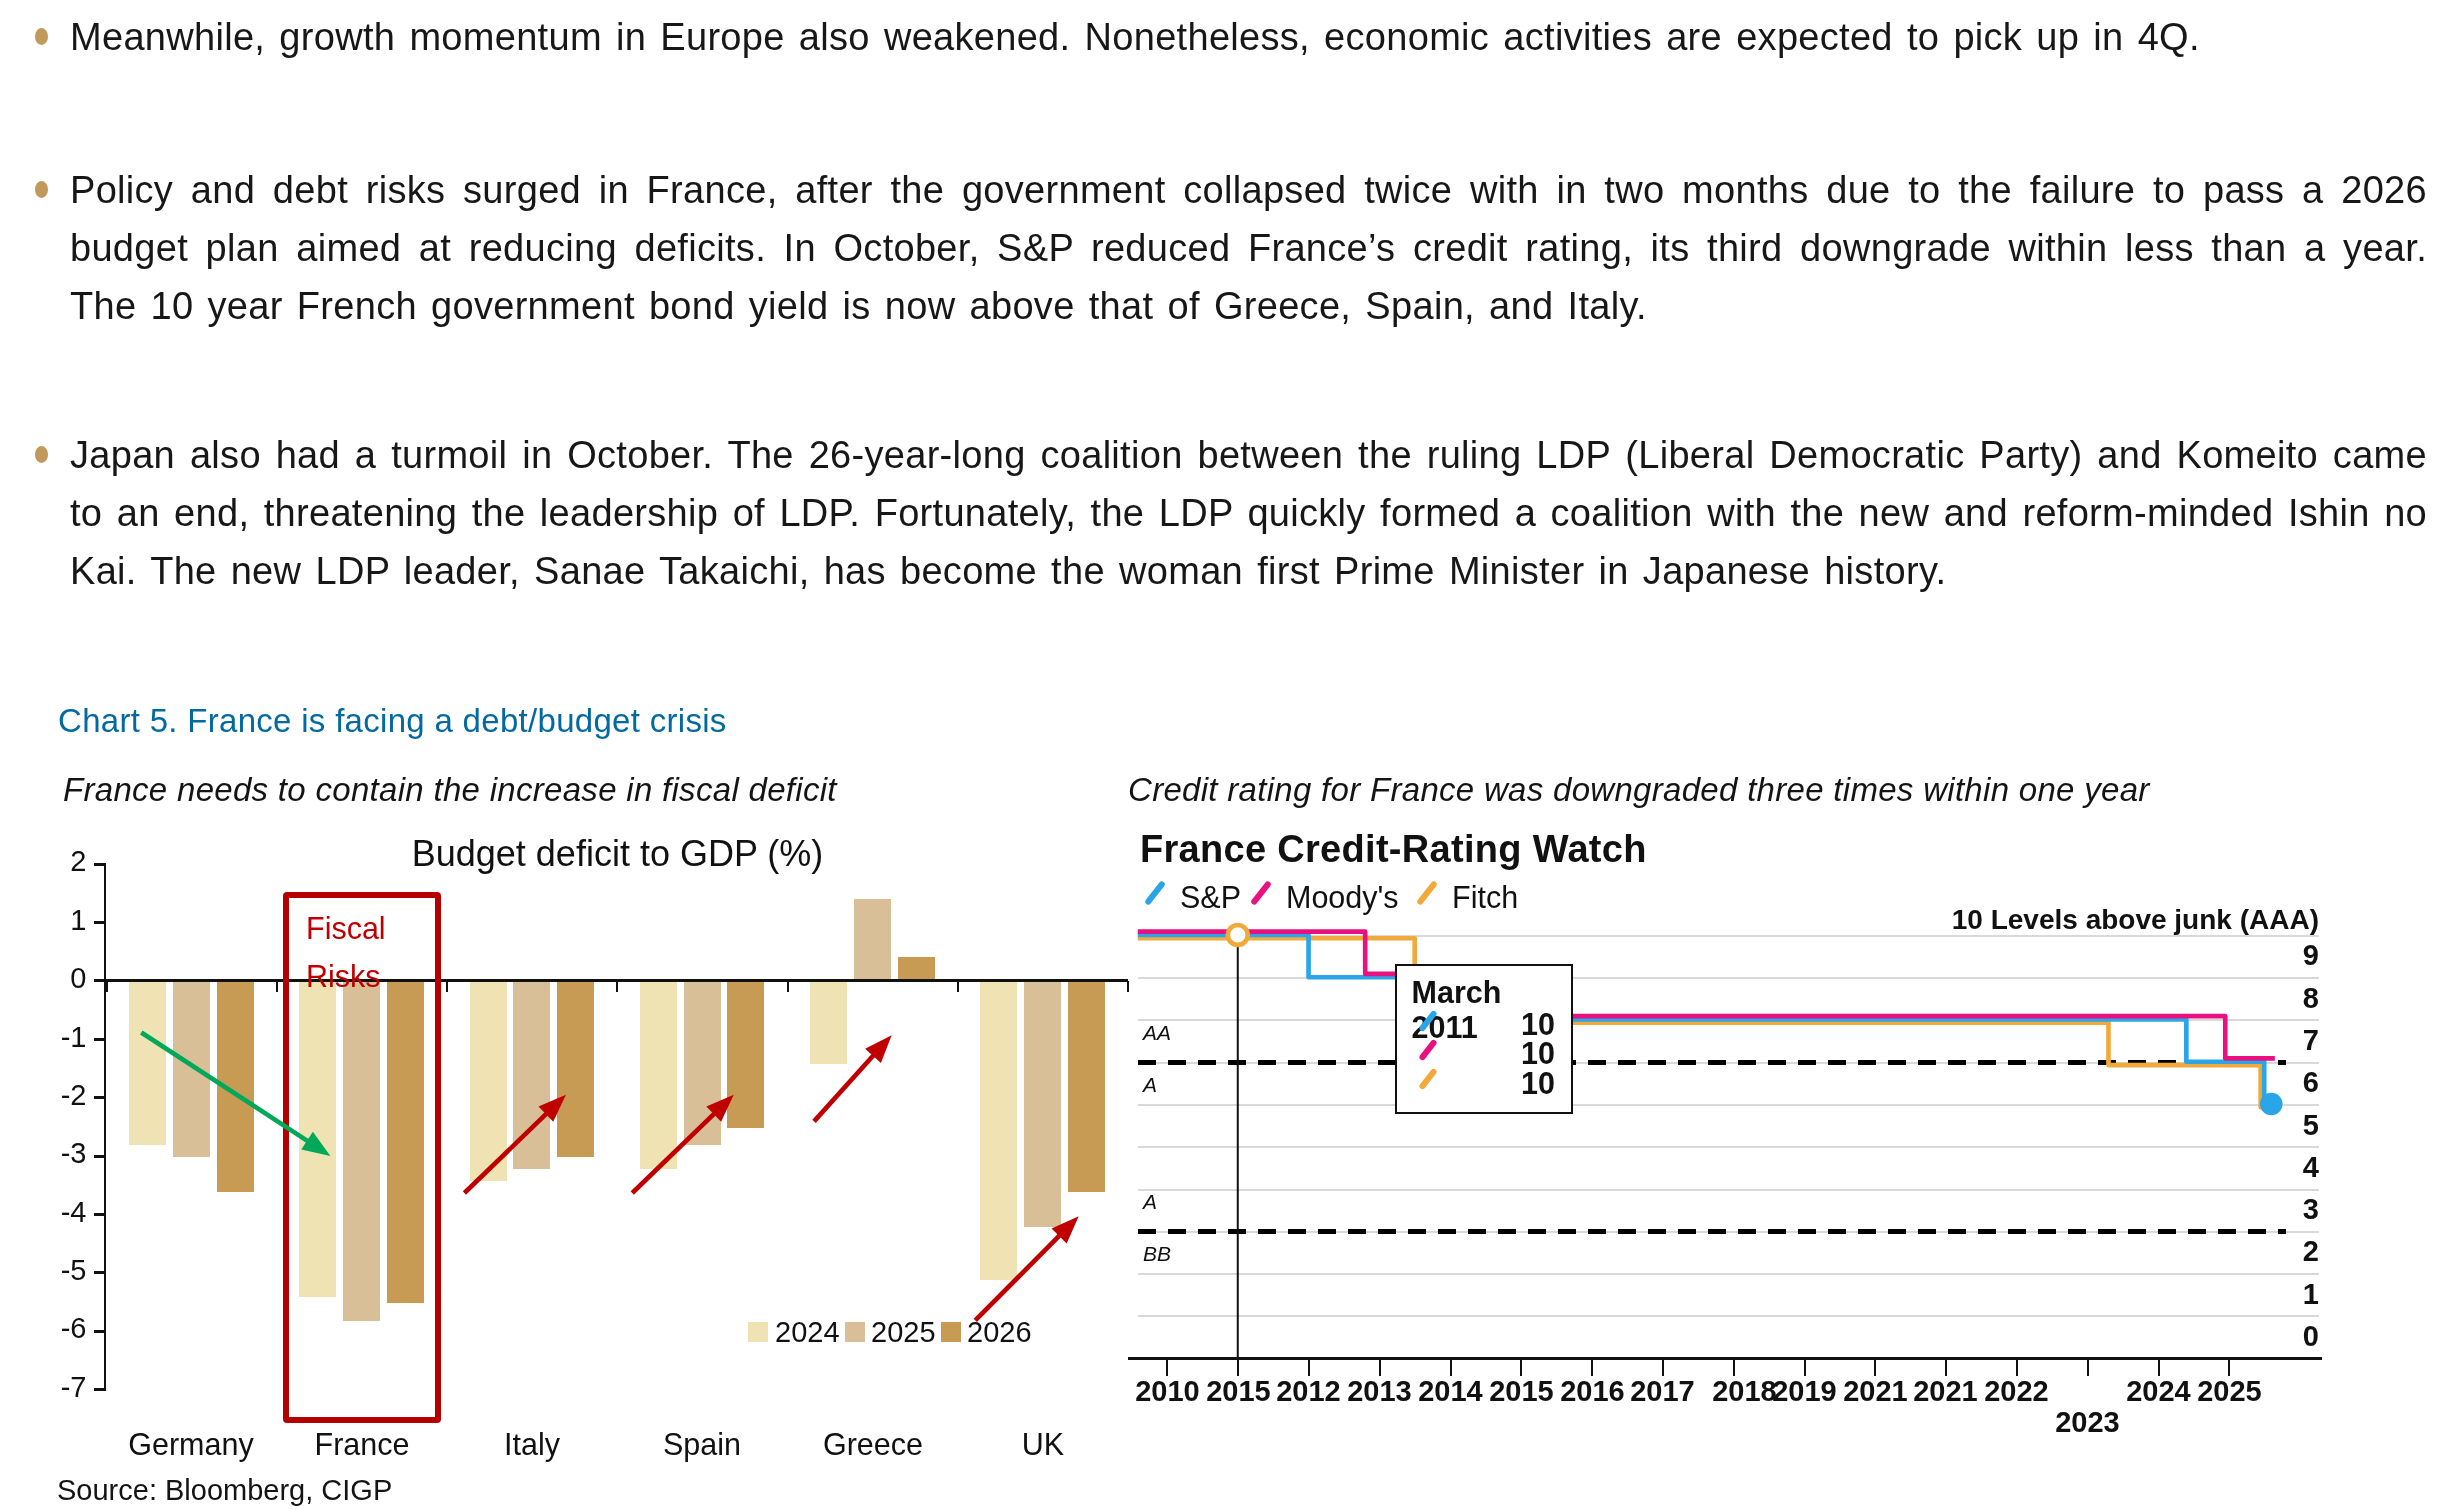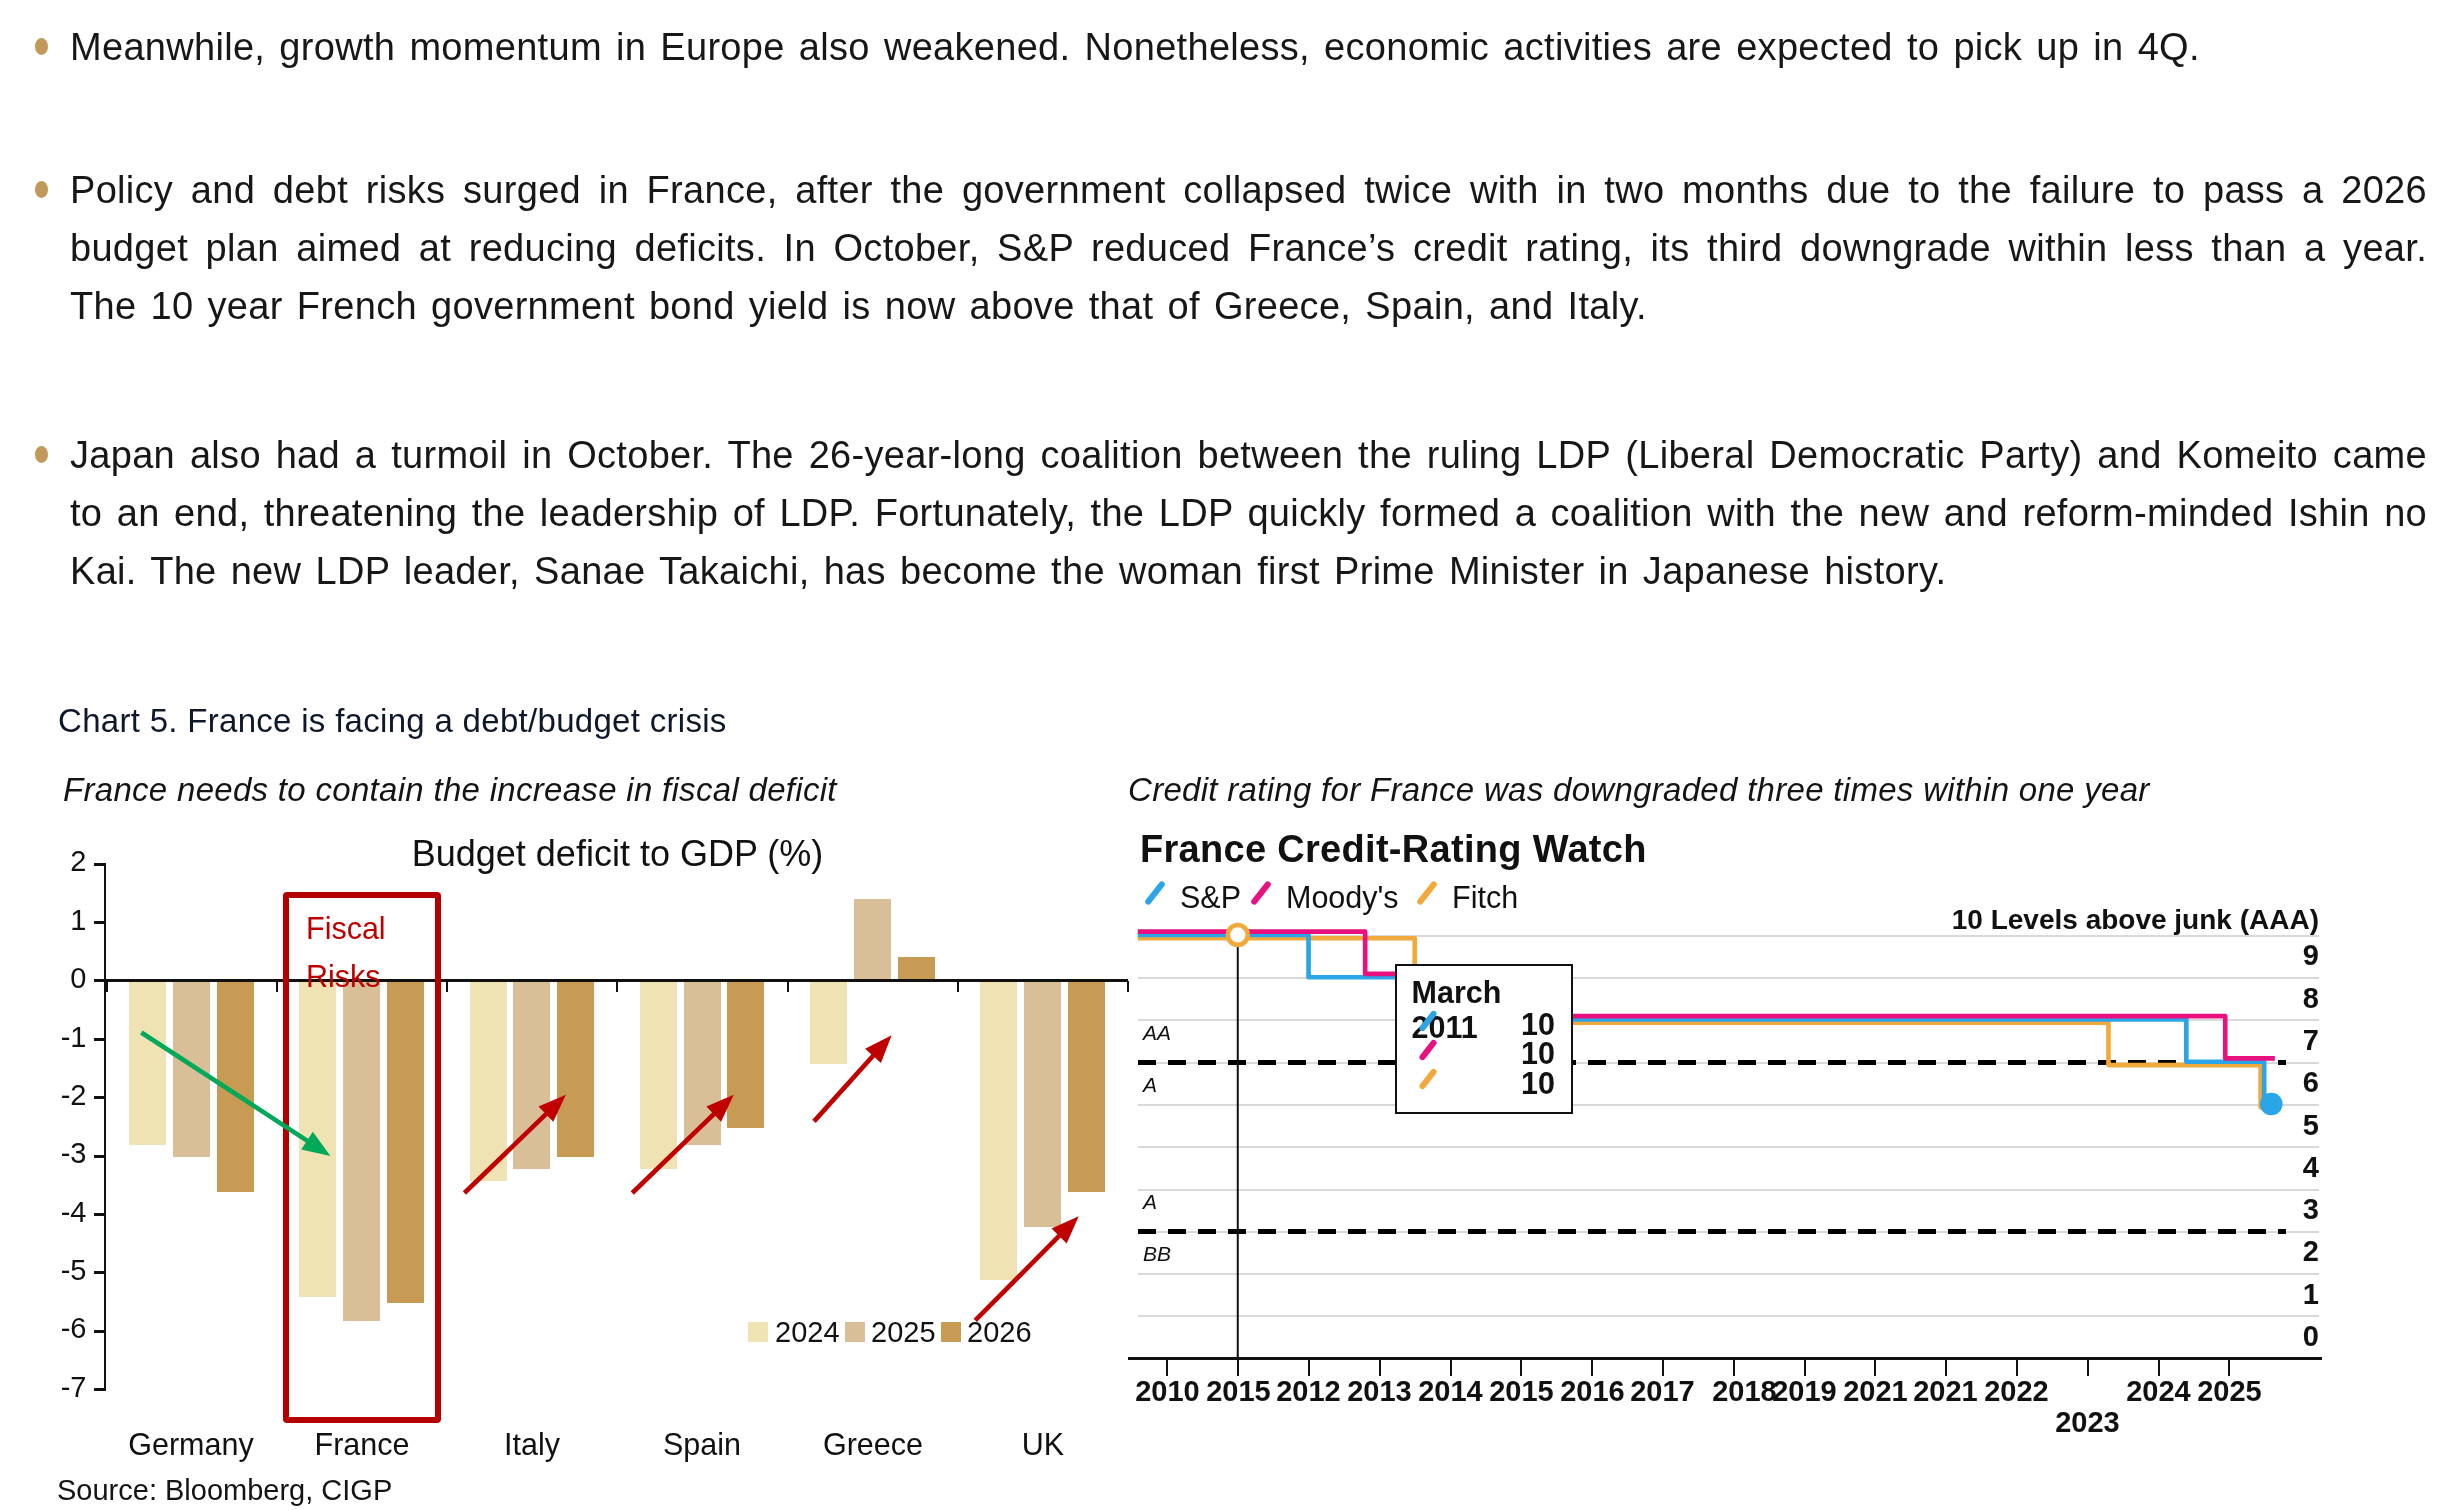--- a/index.html
+++ b/index.html
@@ -32,34 +32,34 @@
   .rc-dashed{height:4.6px;background:repeating-linear-gradient(90deg,#000 0 18px,transparent 18px 30px);}
   #rc-tooltip{background:#fff;border:2.7px solid #111;}
   .tt-title{font-size:30.5px;font-weight:700;}
   .tt-val{font-size:30.5px;font-weight:700;text-align:right;}
 </style>
 </head>
 <body>
 
 <div id="page">
 
-  <div class="bullet-row" style="top:18px;">
+  <div class="bullet-row" style="top:8px;">
     <span class="bullet-dot" style="background: rgb(193, 154, 91);"></span>
     <div class="bullet-text">Meanwhile, growth momentum in Europe also weakened. Nonetheless, economic activities are expected to pick up in 4Q.</div>
   </div>
   <div class="bullet-row" style="top:161px;">
     <span class="bullet-dot" style="background: rgb(193, 154, 91);"></span>
     <div class="bullet-text">Policy and debt risks surged in France, after the government collapsed twice with in two months due to the failure to pass a 2026 budget plan aimed at reducing deficits. In October, S&amp;P reduced France’s credit rating, its third downgrade within less than a year. The 10 year French government bond yield is now above that of Greece, Spain, and Italy.</div>
   </div>
   <div class="bullet-row" style="top:426px;">
     <span class="bullet-dot" style="background: rgb(193, 154, 91);"></span>
     <div class="bullet-text">Japan also had a turmoil in October. The 26-year-long coalition between the ruling LDP (Liberal Democratic Party) and Komeito came to an end, threatening the leadership of LDP. Fortunately, the LDP quickly formed a coalition with the new and reform-minded Ishin no Kai. The new LDP leader, Sanae Takaichi, has become the woman first Prime Minister in Japanese history.</div>
   </div>
 
-  <div id="chart5-heading" class="abs" style="color: #0f172a;">Chart 5. France is facing a debt/budget crisis</div>
+  <div id="chart5-heading" class="abs" style="color: #0369a1;">Chart 5. France is facing a debt/budget crisis</div>
   <div class="abs subtitle" style="left:63px;">France needs to contain the increase in fiscal deficit</div>
   <div class="abs subtitle" style="left:1128px;">Credit rating for France was downgraded three times within one year</div>
   <div id="source-line" class="abs">Source: Bloomberg, CIGP</div>
 
   <div id="left-chart" class="abs" style="inset:0;">
       <div class="abs lc-title" style="left: 133px; top: 833px; width: 969px; text-align: center;">Budget deficit to GDP (%)</div>
       <div class="abs" style="left: 104px; top: 863px; width: 2px; height: 528px; background: rgb(17, 17, 17);"></div>
       <div class="abs" style="left: 94px; top: 863px; width: 10px; height: 2.7px; background: rgb(17, 17, 17);"></div>
       <div class="abs lc-ytick-label" style="left: 26.5px; top: 845px;">2</div>
       <div class="abs" style="left: 94px; top: 921px; width: 10px; height: 2.7px; background: rgb(17, 17, 17);"></div>

